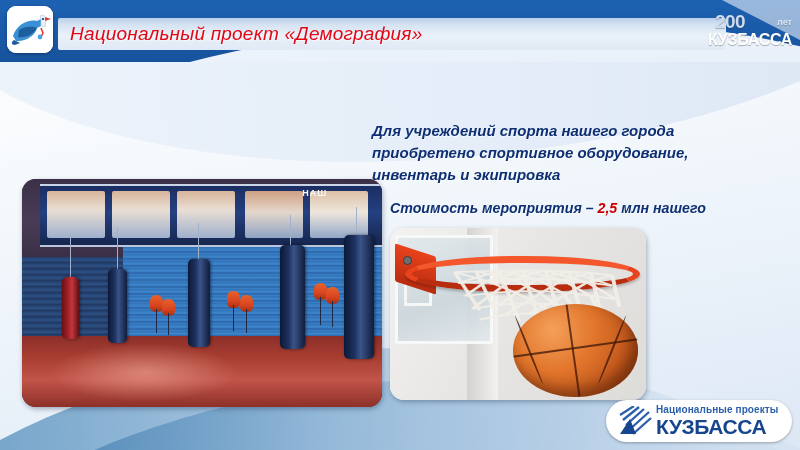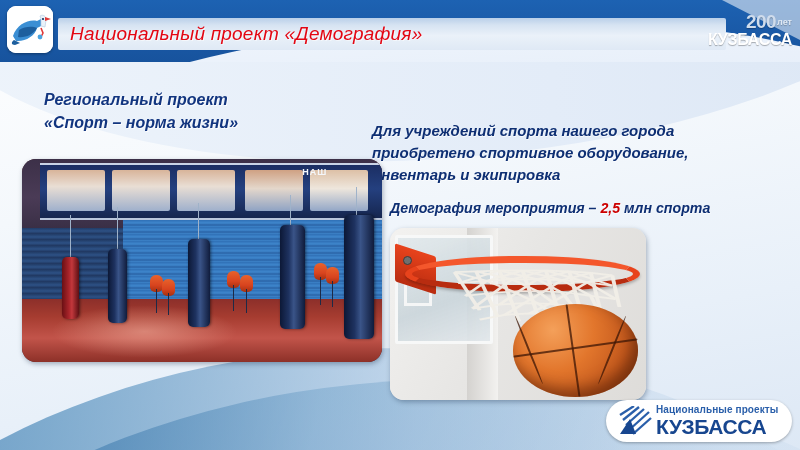--- a/index.html
+++ b/index.html
@@ -109,21 +109,21 @@
     text-align: right;
     line-height: 1.0;
   }
   .kuz300-l1 {
     font-size: 19px; font-weight: bold; color: #cfdcec;
     letter-spacing: -0.5px;
     text-shadow: 0 1px 1px rgba(0,0,0,0.25);
   }
   .kuz300-sup {
     font-size: 9px; font-weight: bold; color: #dfe9f4; letter-spacing: 0px;
-    vertical-align: 3px; margin-left: 1px;
+    vertical-align: 3px; margin-left: 1px; padding-left: 31px;
   }
   .kuz300-l2 {
     font-size: 16px; font-weight: bold; color: #ffffff;
     letter-spacing: -0.3px; margin-top: 1px;
     text-shadow: 0 1px 1px rgba(0,0,0,0.3);
   }
   .kuz300-tri {
     position: absolute;
     right: 0; top: 0;
     width: 0; height: 0;
@@ -170,22 +170,22 @@
   .cost-value { color: #cc0000; }
 
   
   .photo {
     position: absolute;
     border-radius: 14px;
     overflow: hidden;
     box-shadow: 1px 2px 5px rgba(20,40,70,0.35);
   }
   .photo-gym {
-    left: 22px; top: 159px;
-    width: 360px; height: 203px;
+    left: 22px; top: 179px;
+    width: 360px; height: 228px;
     background: #4a1f24;
   }
   .photo-basket {
     left: 390px; top: 228px;
     width: 256px; height: 172px;
     background: #f0efee;
   }
 
   
   .gym-wall-top { position:absolute; left:0; top:0; width:100%; height:34%;
@@ -285,27 +285,25 @@
   </div>
 
   <div class="kuz300">
     <div class="kuz300-tri"></div>
     <div class="kuz300-text">
       <div class="kuz300-l1"><span>200</span><span class="kuz300-sup">лет</span></div>
       <div class="kuz300-l2">КУЗБАССА</div>
     </div>
   </div>
 
-  <div class="region-title">Региональный проект
-«Спорт – норма жизни»</div>
 
   <div class="body-text">Для учреждений спорта нашего города приобретено спортивное оборудование, инвентарь и экипировка</div>
 
   <div class="cost-line">
-    <span>Демография мероприятия – </span><span class="cost-value">2,5</span><span> млн спорта</span>
+    <span>Стоимость мероприятия – </span><span class="cost-value">2,5</span><span> млн нашего</span>
   </div>
 
   <div class="photo photo-gym">
     <div class="gym-wall-top"></div>
     <div class="gym-banner">
       <div class="gym-banner-photo" style="left:2%"></div>
       <div class="gym-banner-photo" style="left:21%"></div>
       <div class="gym-banner-photo" style="left:40%"></div>
       <div class="gym-banner-photo" style="left:60%;background:linear-gradient(180deg,#cfa183 0%,#e4d7cb 45%,#8fa3c4 100%)"></div>
       <div class="gym-banner-photo" style="left:79%;background:linear-gradient(180deg,#ddc0a6 0%,#eee6dc 45%,#93a7c7 100%)"></div>

